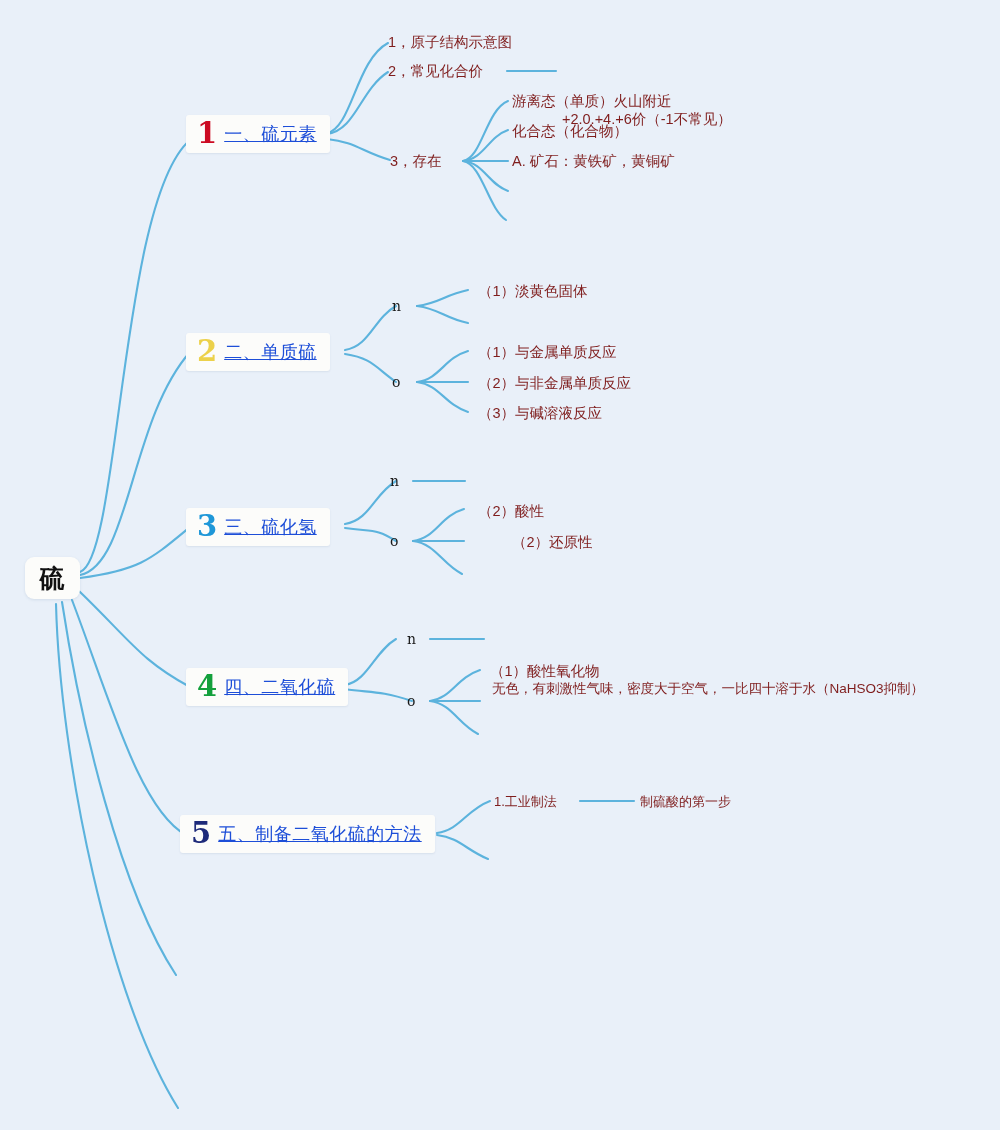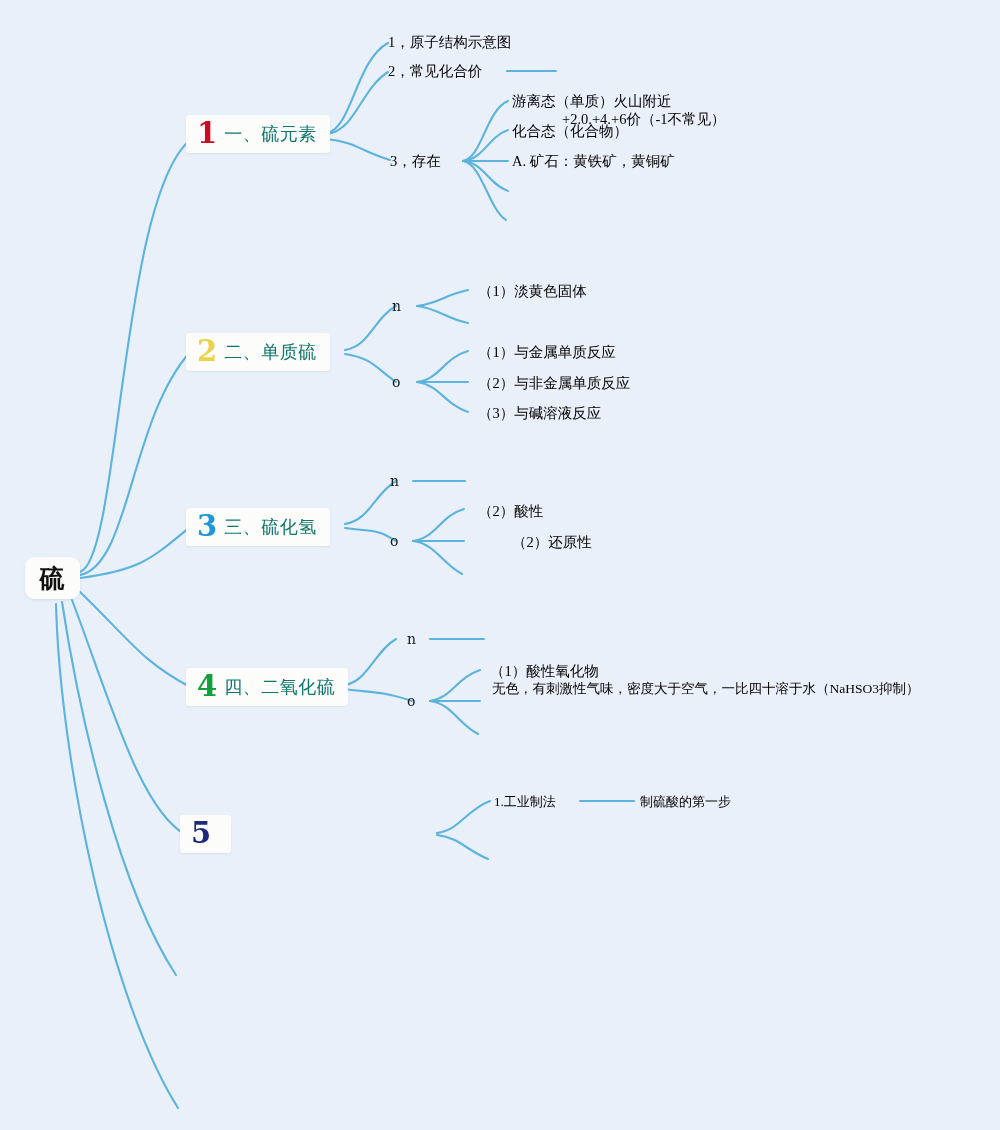--- a/index.html
+++ b/index.html
@@ -43,32 +43,33 @@
     font-size:29px;
     font-weight:700;
     font-family:"DejaVu Serif","Liberation Serif",serif;
     line-height:1;
     margin-right:7px;
     position:relative;
     top:-1px;
   }
   .topic .tlabel{
     font-size:18px;
-    color:#0f766e;
+    color:#1d4ed8;
     font-weight:500;
     font-family:"DejaVu Sans","Liberation Sans",sans-serif;
     letter-spacing:.5px;
+    text-decoration:underline;
   }
 
   
   .node{
     position:absolute;
     white-space:nowrap;
-    color:#000000;
-    font-family:Liberation Serif, serif;
+    color:#7f1d1d;
+    font-family:Liberation Sans, sans-serif;
   }
   .n-l2{font-size:14.5px;}
   .n-l3{font-size:14.5px;}
   .n-l4{font-size:13.5px;}
   .n-io{
     font-size:14px;
     font-family:"DejaVu Serif","Liberation Serif",serif;
     color:#1a1a1a;
   }
   .n-small{font-size:13px;}
@@ -196,19 +197,20 @@
 
   <div class="node n-io" style="left:407px;top:631px;">n</div>
   <div class="node n-io" style="left:407px;top:693px;">o</div>
 
   <div class="node n-l4" style="left:492px;top:632px;margin-top:48px;">无色，有刺激性气味，密度大于空气，一比四十溶于水（NaHSO3抑制）</div>
 
   <div class="node n-l3" style="left:490px;top:662px;">（1）酸性氧化物</div>
 
   <div class="topic" style="left:180px;top:815px;">
     <span class="num" style="color:#1d2a7a">5</span>
+    <span class="tlabel">五、制备二氧化硫的方法</span>
   </div>
 
   <div class="node n-small" style="left:494px;top:793px;">1.工业制法</div>
 
   <div class="node n-small" style="left:640px;top:793px;">制硫酸的第一步</div>
 
 </div>
 
 </body></html>

